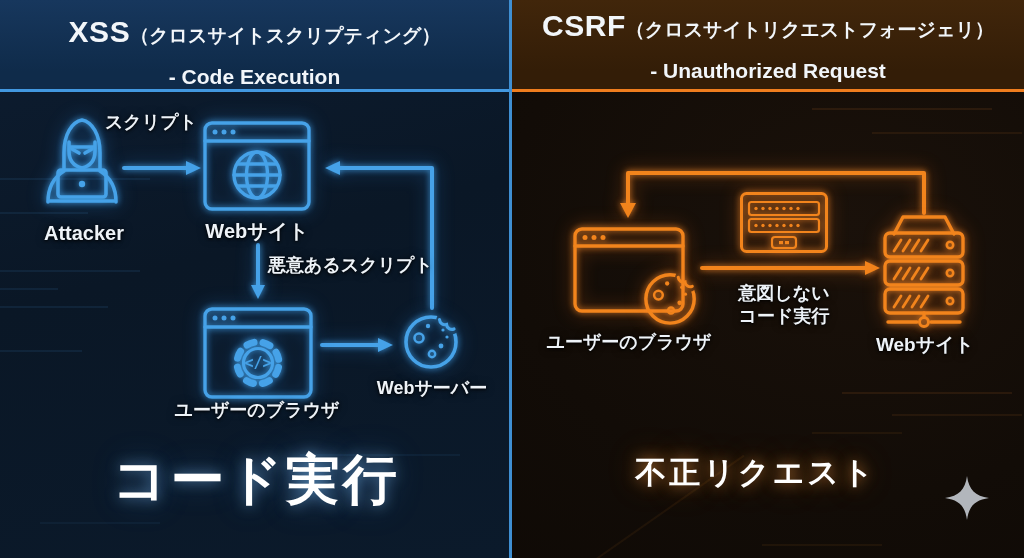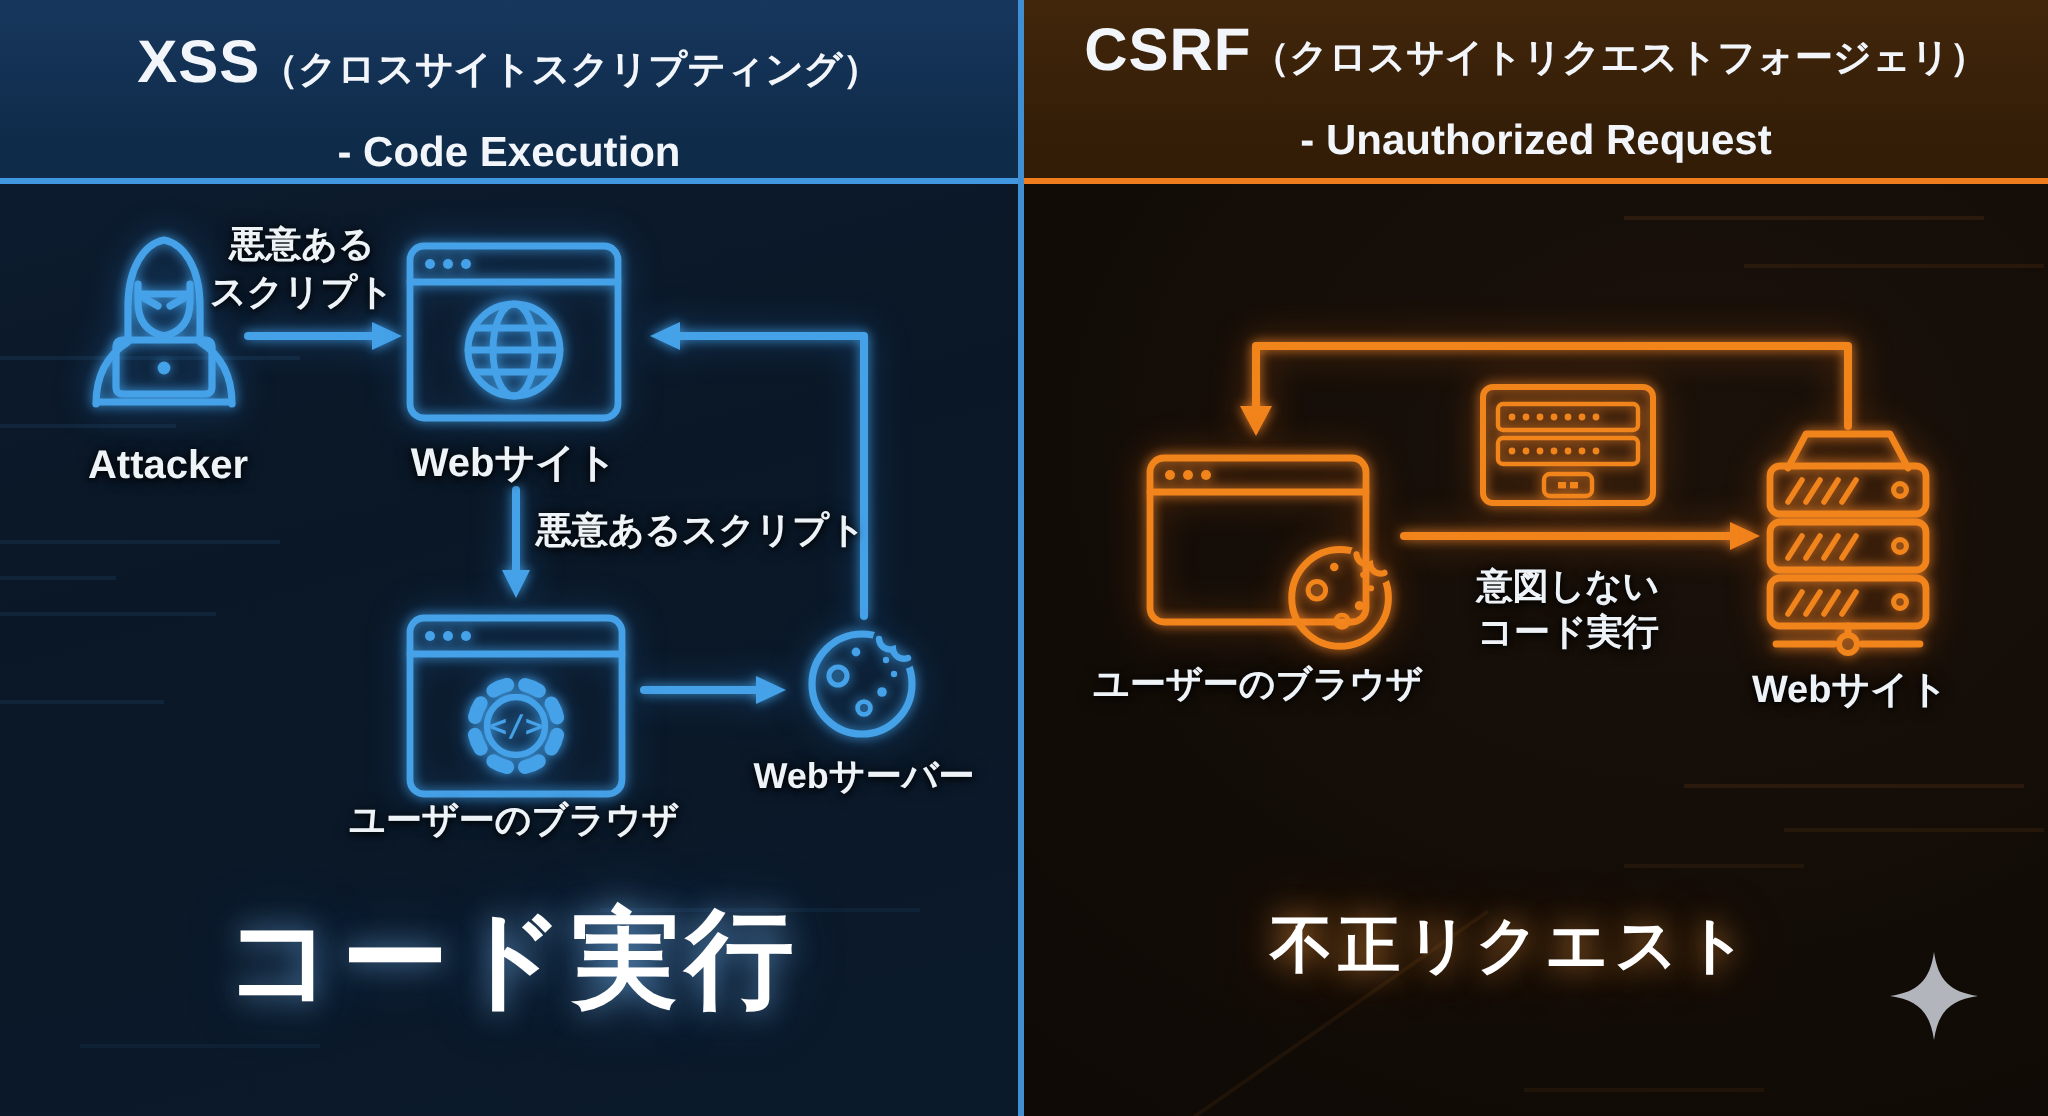--- a/index.html
+++ b/index.html
@@ -103,21 +103,20 @@
             <path d="M66 41 l-7 4"></path>
             <rect x="32" y="62" width="48" height="27" rx="3"></rect>
             <path d="M24 93 H88"></path>
           </g>
           <circle cx="56" cy="76" r="3.2" fill="#46a2e8"></circle>
         </svg>
       </div>
       <div class="lbl" style="left:14px;top:130px;width:140px;font-size:20px">Attacker</div>
 
       <div class="lbl" style="left:95px;top:18px;width:112px;font-size:18px;line-height:24px">
-        <div>悪意ある</div>
         <div>スクリプト</div>
       </div>
 
       <div class="abs icon glow-blue" style="left:202px;top:28px">
         <svg width="110" height="92" viewBox="0 0 110 92">
           <g stroke="#46a2e8" stroke-width="3.4" fill="none" stroke-linecap="round">
             <rect x="3" y="3" width="104" height="86" rx="7"></rect>
             <line x1="3" y1="21" x2="107" y2="21"></line>
             <circle cx="55" cy="55" r="23"></circle>
             <ellipse cx="55" cy="55" rx="10.5" ry="23"></ellipse>

